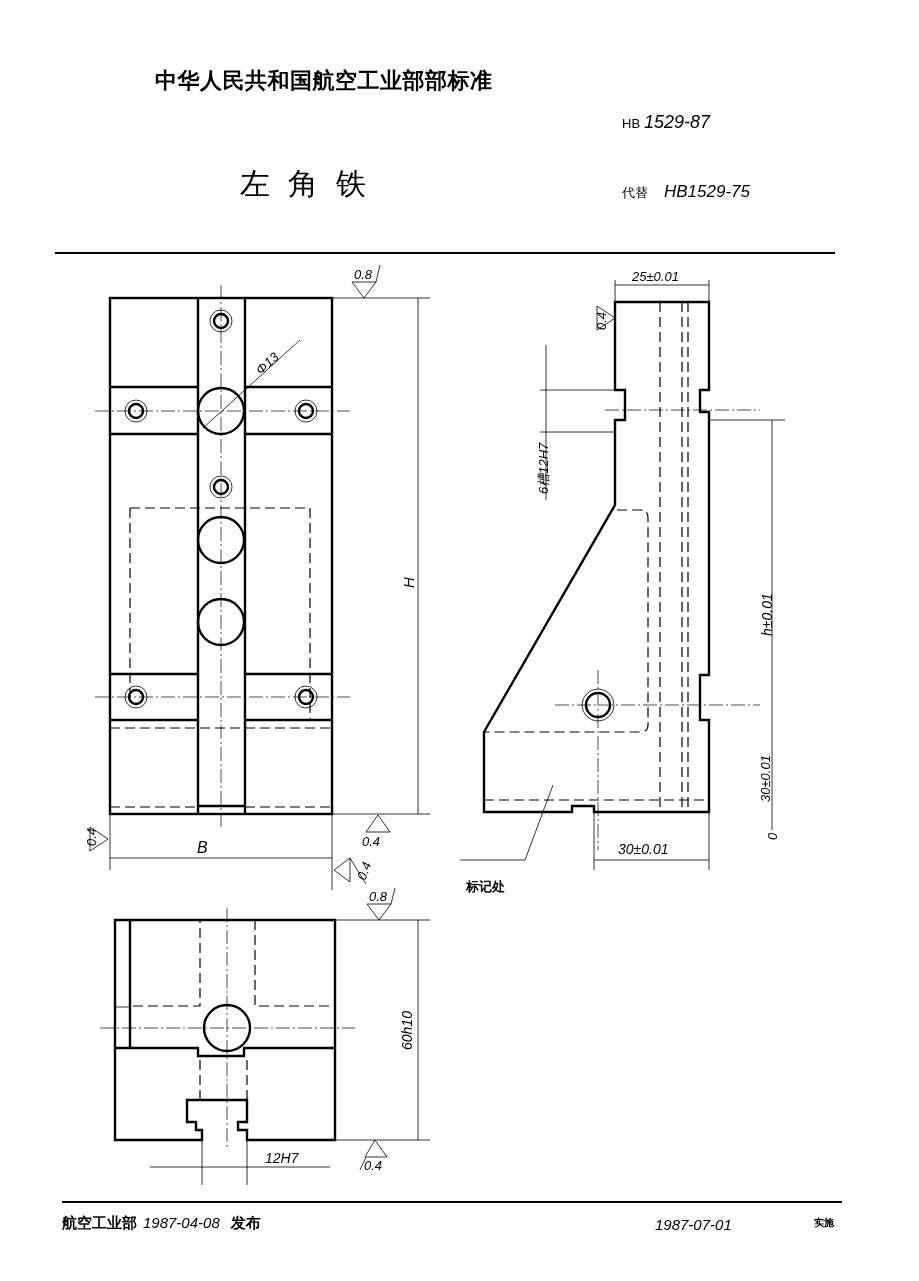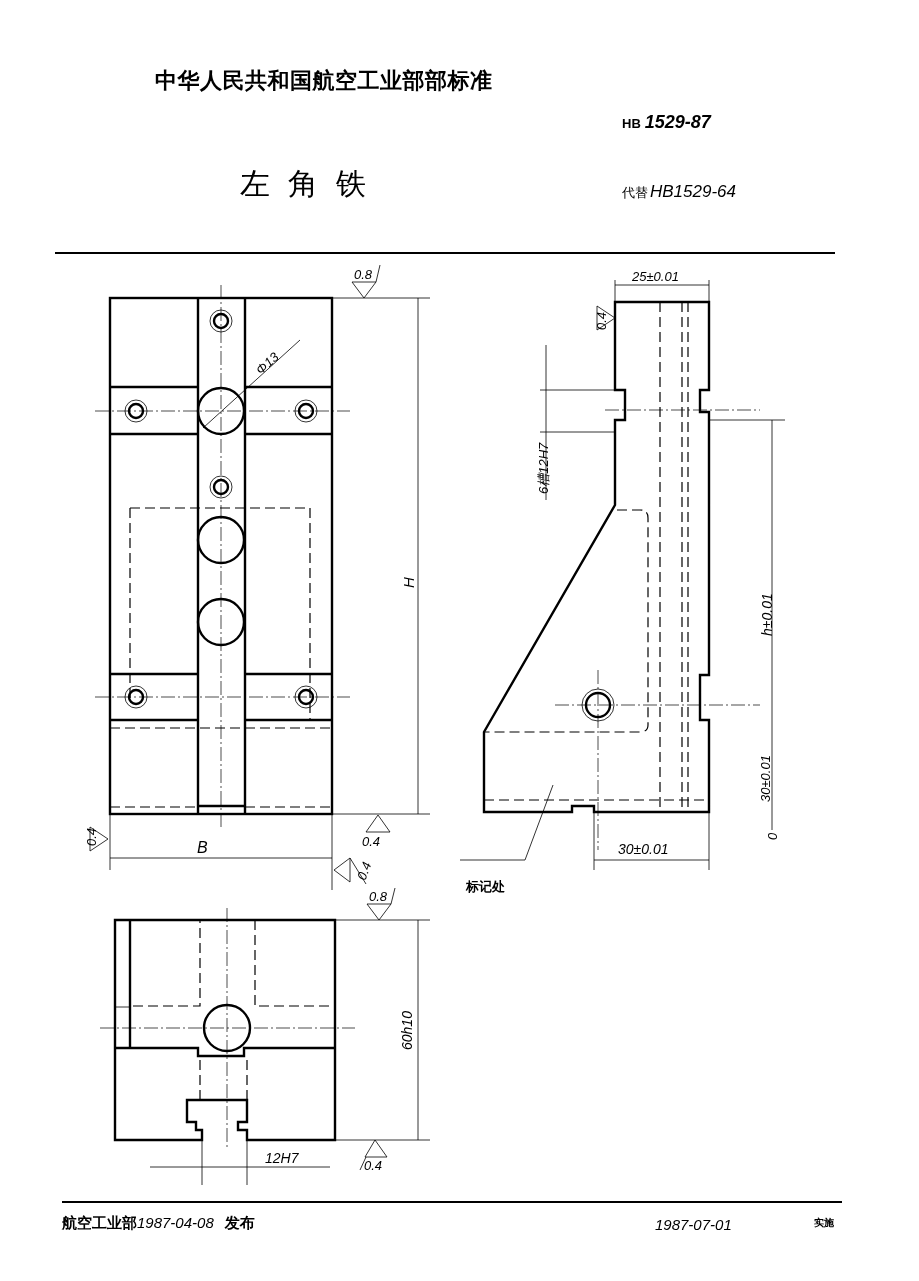--- a/index.html
+++ b/index.html
@@ -1,39 +1,39 @@
 <!DOCTYPE html>
 <html><head>
 <meta charset="utf-8">
 <style>
   html,body{margin:0;padding:0;background:#fff;}
   body{width:919px;height:1281px;position:relative;overflow:hidden;font-family:"DejaVu Sans",sans-serif;color:#000;}
   .abs{position:absolute;}
   .std-title{left:155px;top:66px;font-size:22px;font-weight:bold;letter-spacing:0.5px;}
-  .std-no{left:622px;top:112px;font-size:18px;font-style:italic;font-family:"Liberation Sans",sans-serif;font-weight:bold;}
+  .std-no{left:622px;top:112px;font-size:18px;font-style:italic;font-family:"Liberation Sans",sans-serif;}
   .std-no .pre{font-size:13px;font-style:normal;margin-right:4px;}
   .part-name{left:240px;top:164px;font-size:30px;font-family:"DejaVu Serif",serif;letter-spacing:18px;}
   .replace{left:622px;top:182px;font-size:17px;font-style:italic;font-family:"Liberation Sans",sans-serif;}
-  .replace .pre{font-size:13px;font-style:normal;margin-right:2px;}
+  .replace .pre{font-size:13px;font-style:normal;margin-right:16px;}
   .rule-top{left:55px;top:252px;width:780px;height:2px;background:#000;}
   .rule-bot{left:62px;top:1201px;width:780px;height:2px;background:#000;}
   .foot-left{left:62px;top:1214px;font-size:15px;font-weight:bold;}
-  .foot-left .date{font-weight:normal;font-style:italic;font-family:"Liberation Sans",sans-serif;}
+  .foot-left .date{font-weight:normal;font-style:italic;margin-left:6px;font-family:"Liberation Sans",sans-serif;}
   .foot-left .act{margin-left:11px;}
   .foot-right{left:655px;top:1216px;font-size:15px;font-style:italic;font-family:"Liberation Sans",sans-serif;text-align:right;}
   .foot-right-act{left:814px;top:1216px;font-size:10px;font-weight:bold;}
   svg text{font-family:"Liberation Sans",sans-serif;font-style:italic;}
 </style>
 </head>
 <body>
 
 <div class="abs std-title">中华人民共和国航空工业部部标准</div>
 <div class="abs std-no"><span class="pre">HB</span><span>1529-87</span></div>
 <div class="abs part-name">左角铁</div>
-<div class="abs replace"><span class="pre">代替</span><span>HB1529-64</span></div>
+<div class="abs replace"><span class="pre">代替</span><span>HB1529-75</span></div>
 <div class="abs rule-top"></div>
 
 <svg class="abs" style="left:0;top:0" width="919" height="1281">
   <defs>
     <style>
       .thick{stroke:#000;stroke-width:2.4;fill:none;}
       .thin{stroke:#000;stroke-width:0.8;fill:none;}
       .dash{stroke:#000;stroke-width:1.2;fill:none;stroke-dasharray:10 5;}
       .center{stroke:#000;stroke-width:0.7;fill:none;stroke-dasharray:14 3 2 3;}
     </style>

